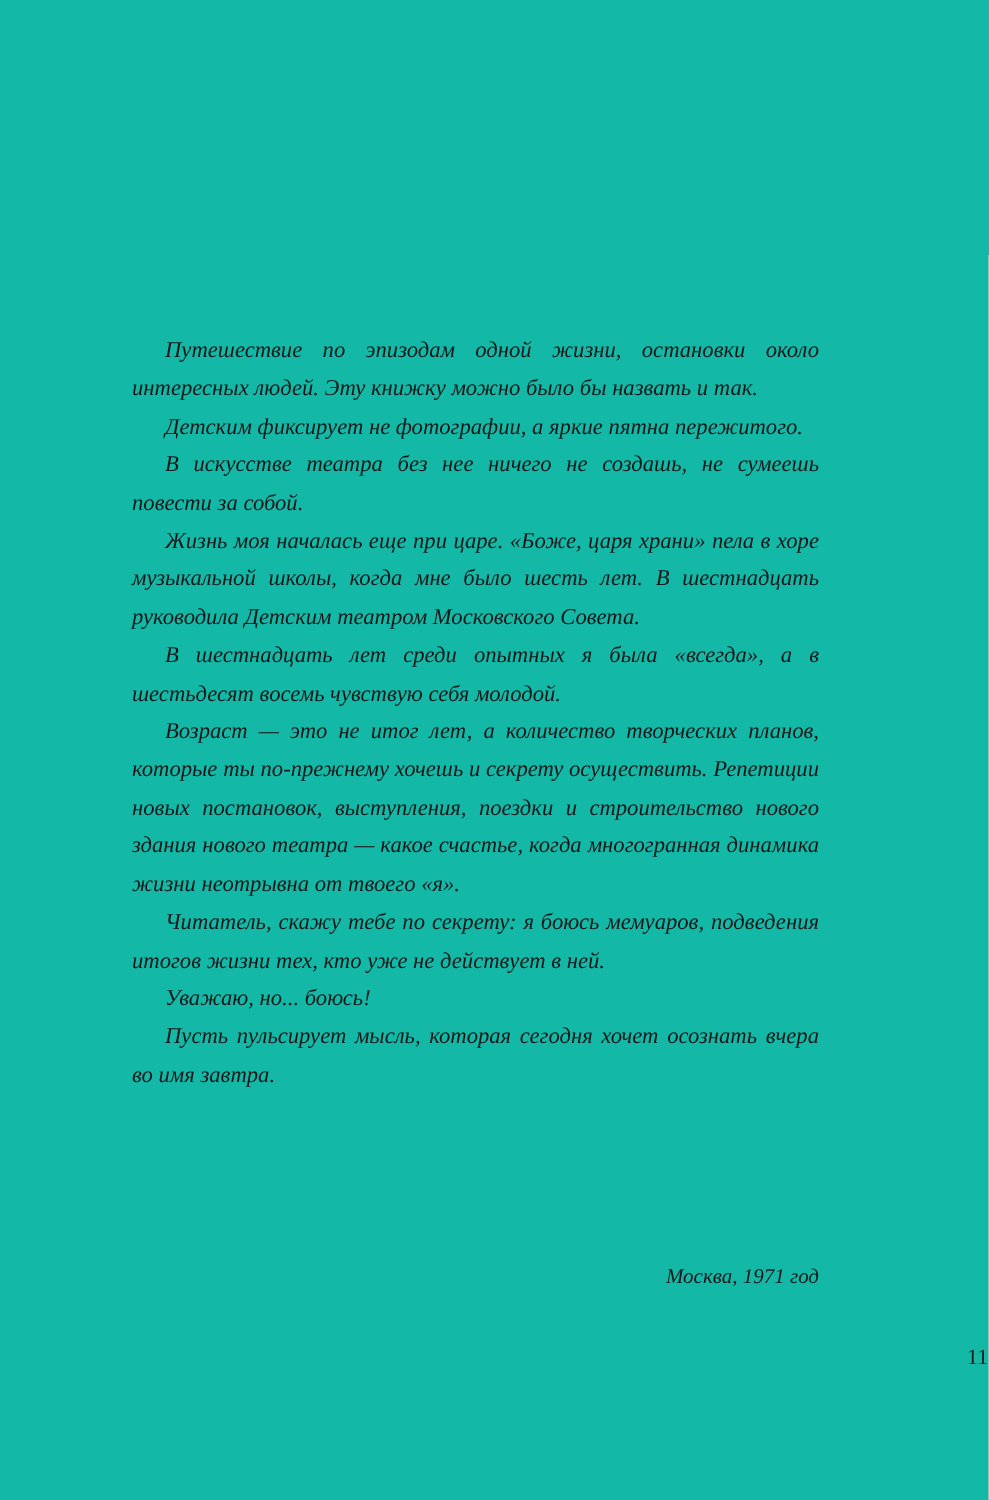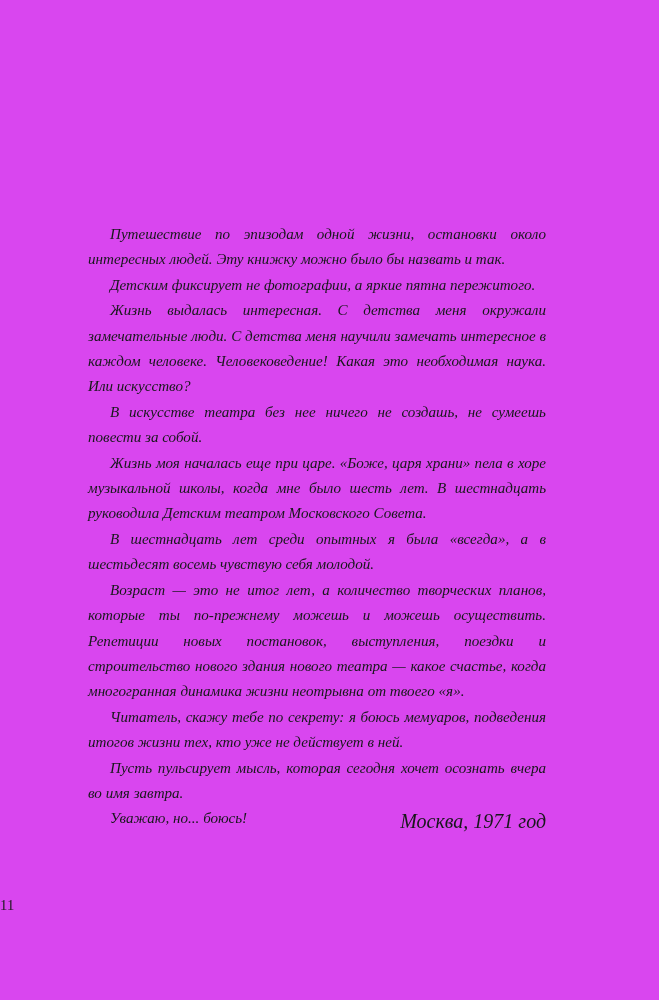--- a/index.html
+++ b/index.html
@@ -11,21 +11,21 @@
     width: 659px;
     height: 1000px;
     overflow: hidden;
     font-family: "Liberation Serif", serif;
     color: #1a1a1a;
   }
   .page {
     position: relative;
     width: 659px;
     height: 1000px;
-    background: #d946ef;
+    background: #14b8a6;
     box-sizing: border-box;
   }
   .text-block {
     position: absolute;
     left: 88px;
     top: 222px;
     width: 458px;
   }
   .para {
     font-family: "Liberation Serif", serif;
@@ -36,55 +36,54 @@
     text-justify: inter-word;
     margin: 0 0 0 0;
     text-indent: 22px;
     color: #17181a;
     -webkit-hyphens: manual;
     hyphens: manual;
   }
   .signature {
     position: absolute;
     left: 88px;
-    top: 810px;
+    top: 844px;
     width: 458px;
     text-align: right;
     font-family: "Liberation Serif", serif;
     font-style: italic;
-    font-size: 20px;
+    font-size: 14px;
     color: #17181a;
   }
   .folio {
     position: absolute;
     left: 0;
     top: 897px;
     width: 659px;
-    text-align: left;
+    text-align: right;
     font-family: "Liberation Serif", serif;
     font-size: 14.5px;
     color: #1a1a1a;
     letter-spacing: 0.2px;
   }
 </style>
 </head>
 <body>
 
 <div class="page">
 
   <div class="text-block">
     <p class="para">Путешествие по эпизодам одной жизни, остановки около интересных людей. Эту книжку можно было бы назвать и так.</p>
     <p class="para">Детским фиксирует не фотографии, а яркие пятна пережитого.</p>
-    <p class="para">Жизнь выдалась интересная. С детства меня окружали замечательные люди. С детства меня научили замечать интересное в каждом человеке. Человековедение! Какая это необходимая наука. Или искусство?</p>
     <p class="para">В искусстве театра без нее ничего не создашь, не сумеешь повести за собой.</p>
     <p class="para">Жизнь моя началась еще при царе. «Боже, царя храни» пела в хоре музыкальной школы, когда мне было шесть лет. В шестнадцать руководила Детским театром Московского Совета.</p>
     <p class="para">В шестнадцать лет среди опытных я была «всегда», а в шестьдесят восемь чувствую себя молодой.</p>
-    <p class="para">Возраст — это не итог лет, а количество творческих планов, которые ты по-прежнему можешь и можешь осуществить. Репетиции новых постановок, выступления, поездки и строительство нового здания нового театра — какое счастье, когда многогранная динамика жизни неотрывна от твоего «я».</p>
+    <p class="para">Возраст — это не итог лет, а количество творческих планов, которые ты по-прежнему хочешь и секрету осуществить. Репетиции новых постановок, выступления, поездки и строительство нового здания нового театра — какое счастье, когда многогранная динамика жизни неотрывна от твоего «я».</p>
     <p class="para">Читатель, скажу тебе по секрету: я боюсь мемуаров, подведения итогов жизни тех, кто уже не действует в ней.</p>
+    <p class="para">Уважаю, но... боюсь!</p>
     <p class="para">Пусть пульсирует мысль, которая сегодня хочет осознать вчера во имя завтра.</p>
-    <p class="para">Уважаю, но... боюсь!</p>
   </div>
 
   <div class="signature">Москва, 1971 год</div>
 
   <div class="folio">11</div>
 
 </div>
 
 </body></html>

